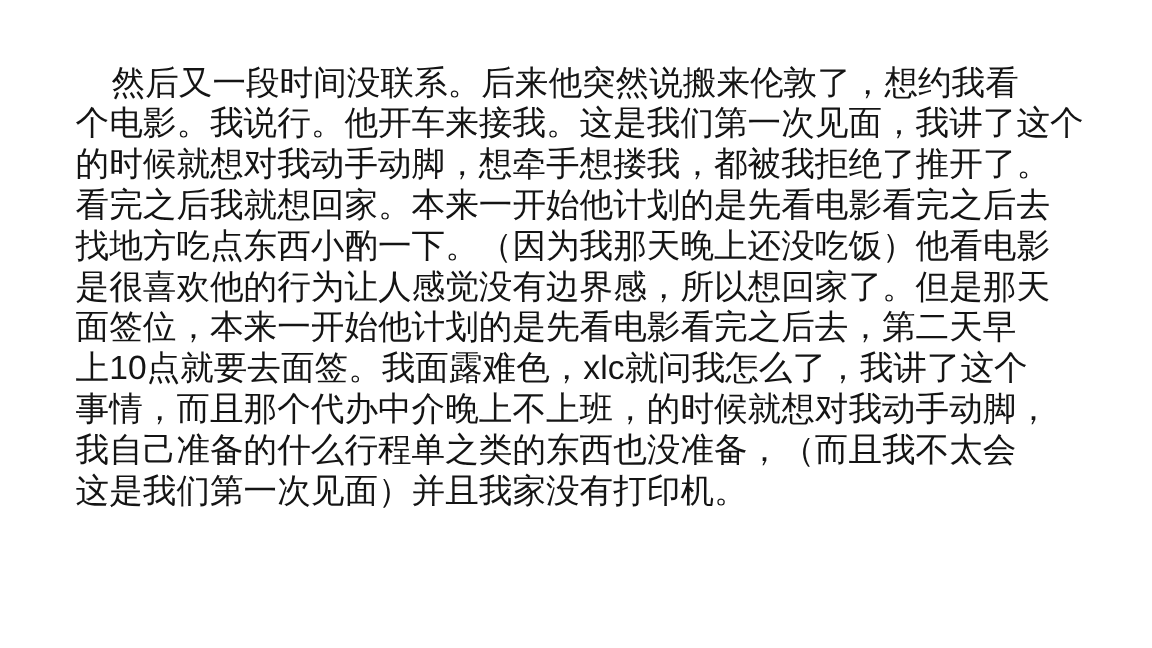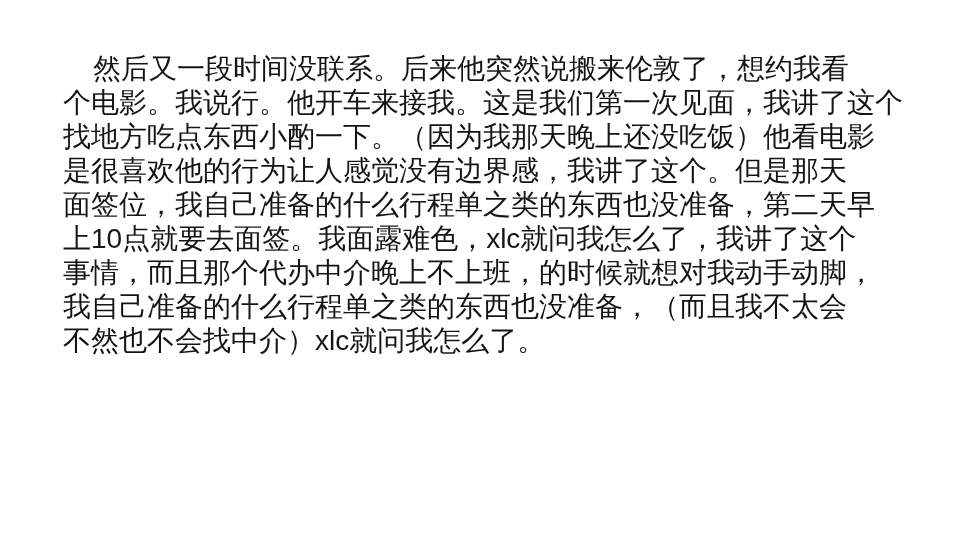--- a/index.html
+++ b/index.html
@@ -42,21 +42,23 @@
     text-indent: 30px;
   }
 </style>
 </head>
 <body>
 
 <div class="page">
   <div class="paragraph">
     <div class="text-line first">然后又一段时间没联系。后来他突然说搬来伦敦了，想约我看</div>
     <div class="text-line">个电影。我说行。他开车来接我。这是我们第一次见面，我讲了这个</div>
+    <div class="text-line">的时候就想对我动手动脚，想牵手想搂我，都被我拒绝了推开了。</div>
+    <div class="text-line">看完之后我就想回家。本来一开始他计划的是先看电影看完之后去</div>
     <div class="text-line">找地方吃点东西小酌一下。（因为我那天晚上还没吃饭）他看电影</div>
-    <div class="text-line">是很喜欢他的行为让人感觉没有边界感，我讲了这个。但是那天</div>
-    <div class="text-line">面签位，我自己准备的什么行程单之类的东西也没准备，第二天早</div>
+    <div class="text-line">是很喜欢他的行为让人感觉没有边界感，所以想回家了。但是那天</div>
+    <div class="text-line">面签位，本来一开始他计划的是先看电影看完之后去，第二天早</div>
     <div class="text-line">上10点就要去面签。我面露难色，xlc就问我怎么了，我讲了这个</div>
     <div class="text-line">事情，而且那个代办中介晚上不上班，的时候就想对我动手动脚，</div>
     <div class="text-line">我自己准备的什么行程单之类的东西也没准备，（而且我不太会</div>
-    <div class="text-line">不然也不会找中介）xlc就问我怎么了。</div>
+    <div class="text-line">这是我们第一次见面）并且我家没有打印机。</div>
   </div>
 </div>
 
 </body></html>

